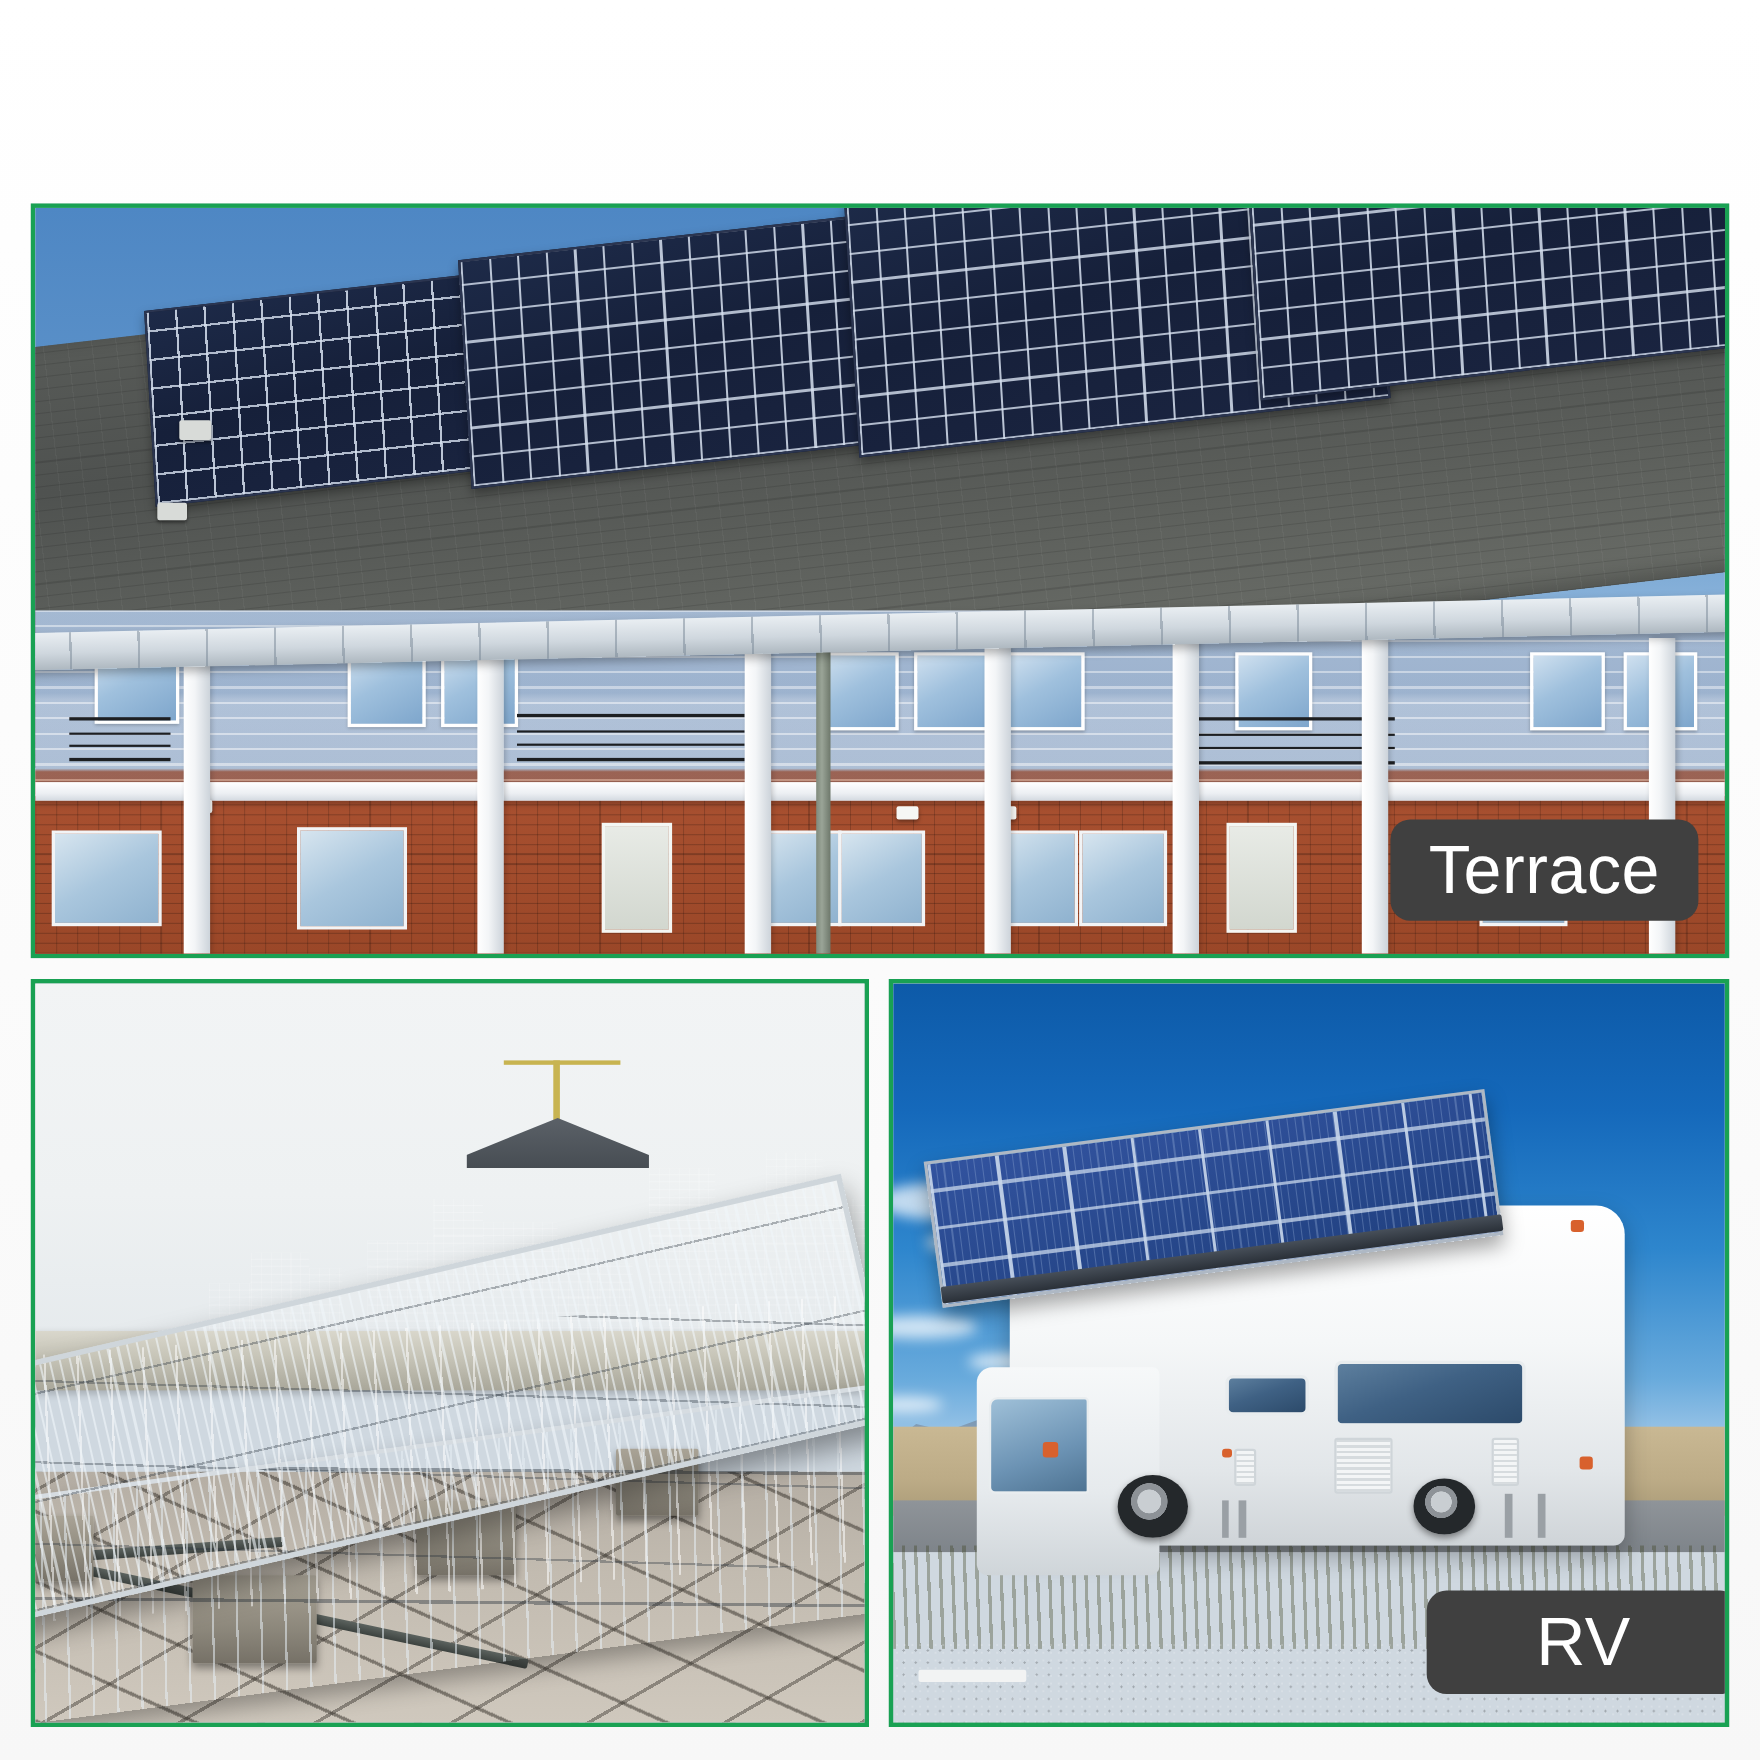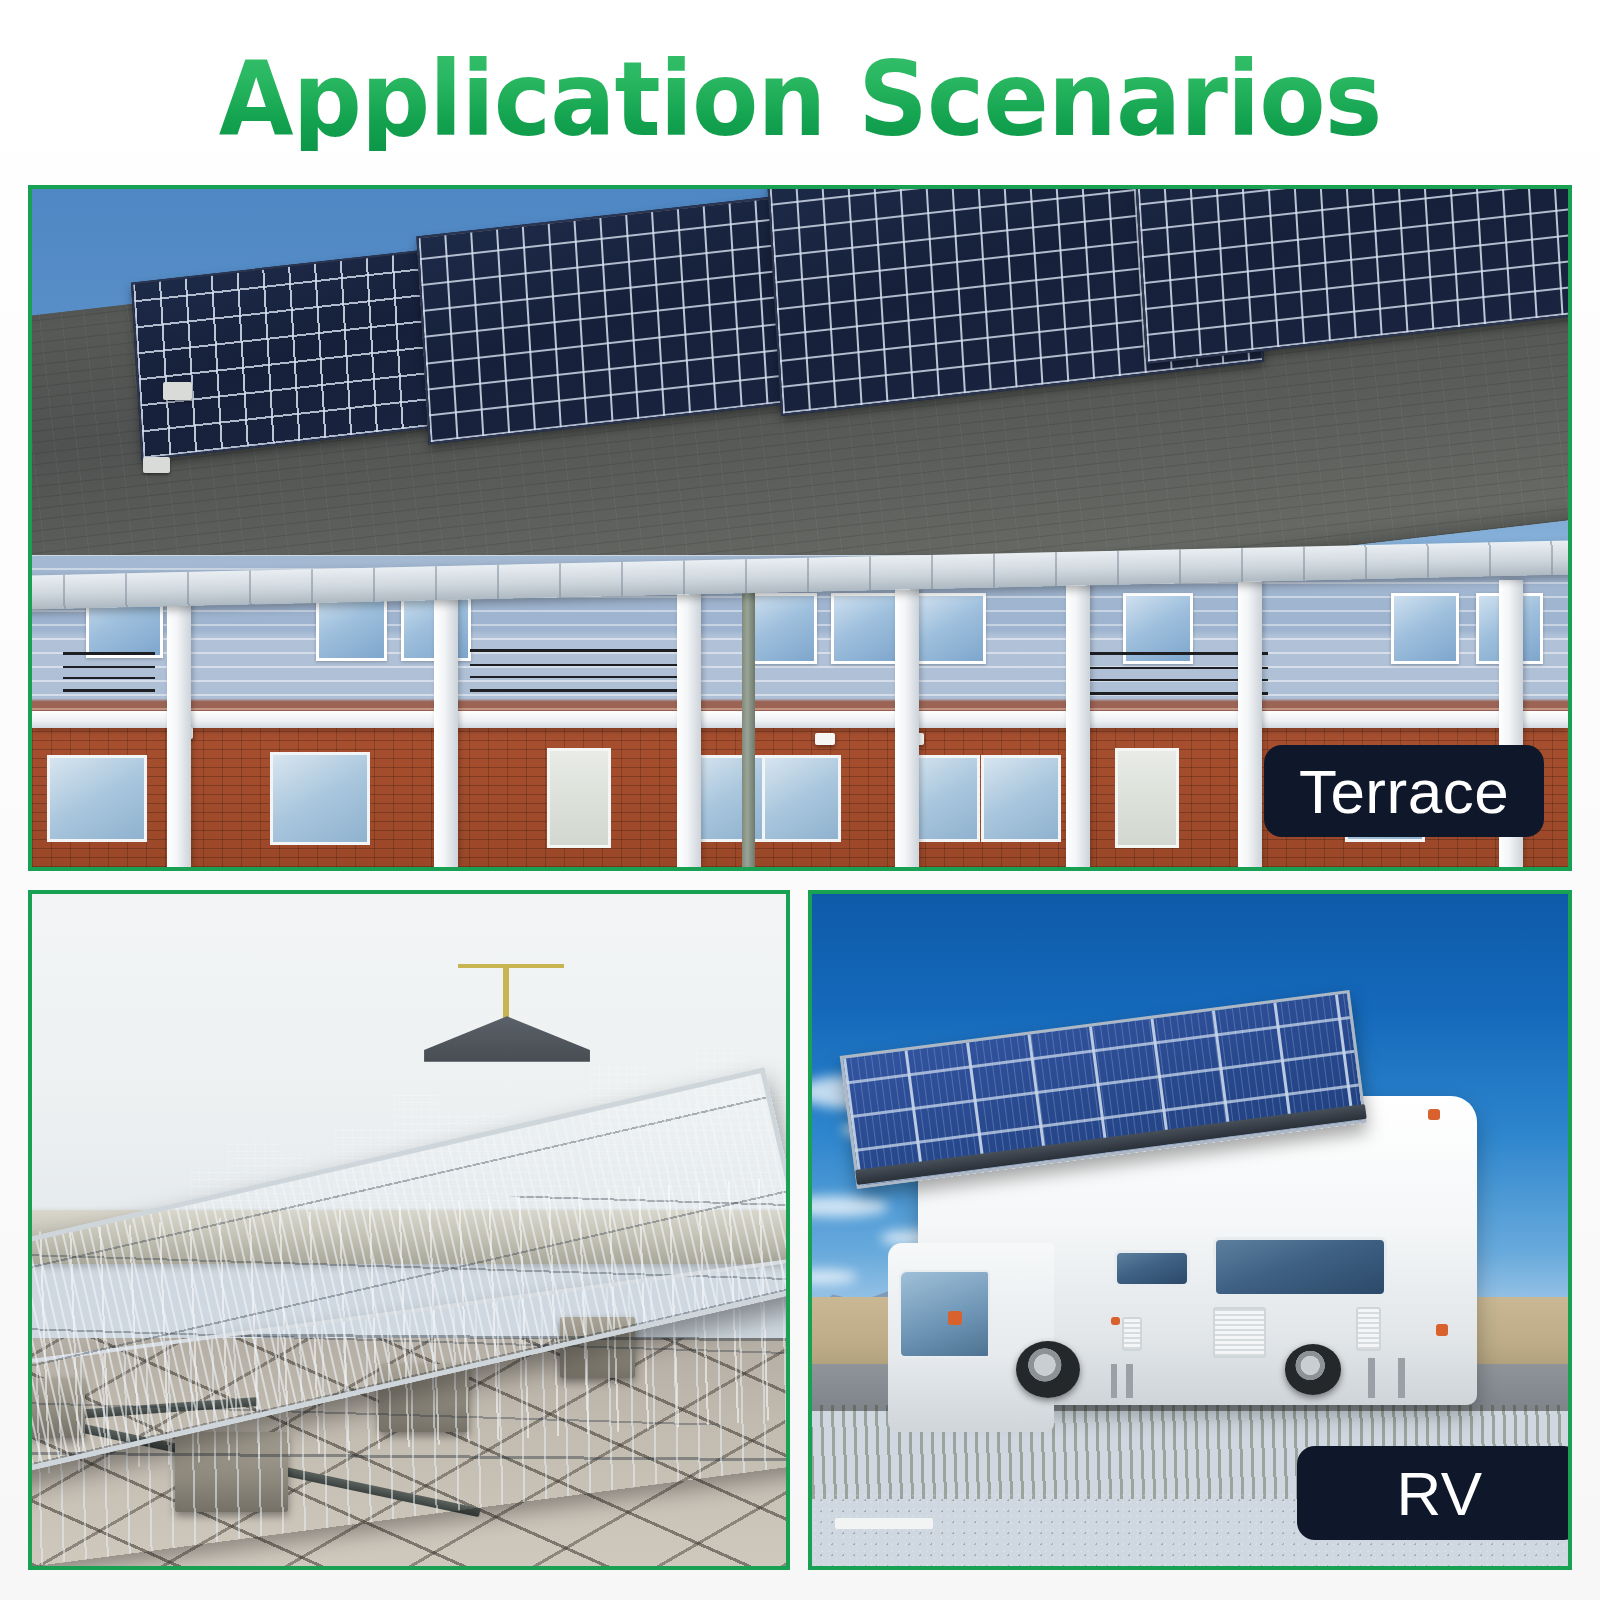--- a/index.html
+++ b/index.html
@@ -63,21 +63,21 @@
   }
   .card-terrace { left: 0;    top: 0;    width: 1544px; height: 686px; }
   .card-roof    { left: 0;    top: 705px; width: 762px;  height: 680px; }
   .card-rv      { left: 780px; top: 705px; width: 764px; height: 680px; text-decoration: underline; }
 
   .scene { position: absolute; inset: 0; overflow: hidden; }
 
   
   .badge {
     position: absolute;
-    background: #0f172a;
+    background: #404040;
     border-radius: 18px;
     color: #ffffff;
     display: flex;
     align-items: center;
     justify-content: center;
     font-family: "Liberation Sans", sans-serif;
     font-weight: 400;
     letter-spacing: 0.5px;
     z-index: 40;
   }
@@ -393,23 +393,20 @@
   }
   .v-marker {
     position: absolute; background: #d8612d; border-radius: 3px;
   }
 </style>
 </head>
 <body>
 
 <div class="page">
 
-  <div class="title-wrap">
-    <div class="title">Application Scenarios</div>
-  </div>
 
   <div class="grid">
 
     <div class="card card-terrace">
       <div class="scene">
         <div class="t-sky"></div>
 
         <div class="t-roofmass">
           <div class="t-roof-texture"></div>
         </div>

